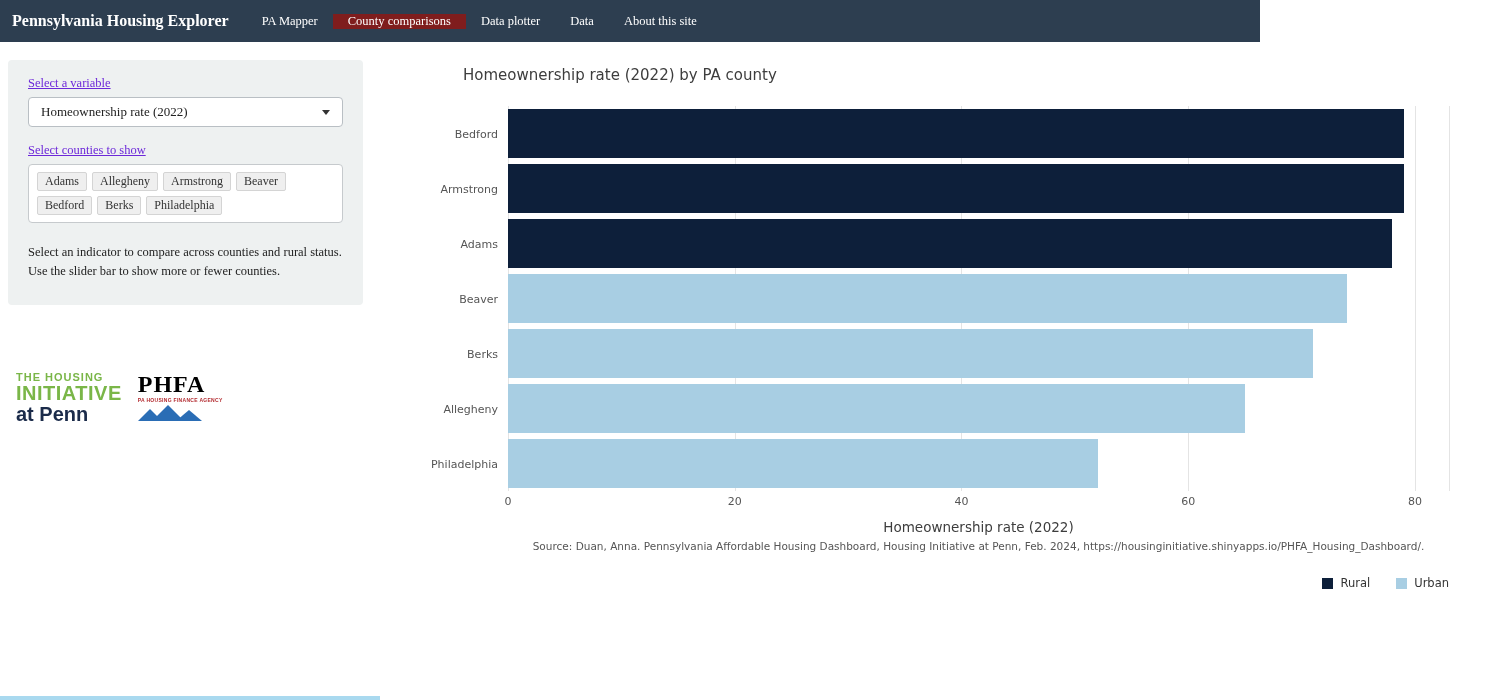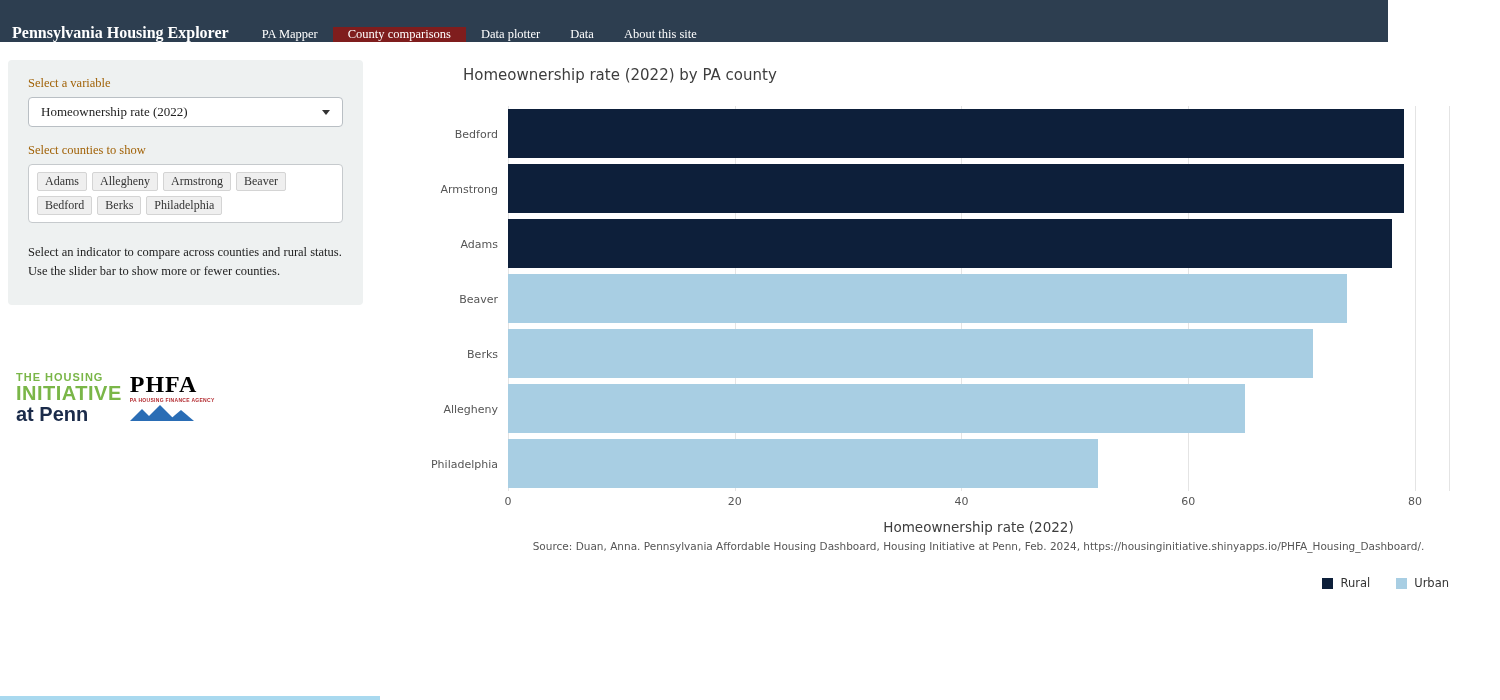--- a/index.html
+++ b/index.html
@@ -5,22 +5,22 @@
   * { box-sizing: border-box; }
   html,body { margin:0; padding:0; }
   body {
     width:1500px; height:700px; position:relative; overflow:hidden;
     background:#ffffff;
     font-family:"DejaVu Sans","Liberation Sans",sans-serif;
   }
 
   
   .navbar {
-    position:absolute; top:0; left:0; width:1388px; height:42px;
-    background:#2d3e50; display:flex; align-items:flex-end;
+    position:absolute; top:0; left:0; width:1260px; height:42px;
+    background:#2d3e50; display:flex; align-items:center;
   }
   .brand {
     color:#ffffff; font-family:"Liberation Serif","DejaVu Serif",serif;
     font-weight:bold; font-size:16px; display:flex; align-items:center;
     padding:0 18px 0 12px; white-space:nowrap;
   }
   .nav-item {
     color:#ffffff; font-family:"Liberation Serif","DejaVu Serif",serif;
     font-size:12.5px; display:flex; align-items:center; padding:0 15px;
     cursor:pointer; white-space:nowrap;
@@ -29,21 +29,21 @@
 
   
   .sidebar {
     position:absolute; left:8px; top:60px; width:355px;
     background:#eef1f1; border-radius:4px; padding:16px 20px 24px 20px;
     font-family:"Liberation Serif","DejaVu Serif",serif; color:#222;
   }
   .sidebar-title {
     font-size:21px; color:#15293c; font-weight:600; margin:4px 0 16px 0;
   }
-  .control-label { font-size:12.5px; color:#a16207; margin-bottom:6px; }
+  .control-label { font-size:12.5px; color:#6d28d9; margin-bottom:6px;text-decoration:underline; }
   .select-box {
     background:#ffffff; border:1px solid #b9bfc4; border-radius:4px;
     height:30px; display:flex; align-items:center; justify-content:space-between;
     padding:0 12px; font-size:13px; color:#222; margin-bottom:16px; cursor:pointer;
   }
   .caret {
     width:0; height:0; border-left:4px solid transparent;
     border-right:4px solid transparent; border-top:5px solid #333;
   }
   .county-box {
@@ -52,21 +52,21 @@
     margin-bottom:20px; min-height:50px; cursor:text;
   }
   .tag {
     background:#efefef; border:1px solid #d4d4d4; border-radius:2px;
     padding:1px 7px; font-size:12px; color:#333; white-space:nowrap;
   }
   .help-text { font-size:12.5px; line-height:1.5; color:#222; width:318px; }
 
   
   .logos {
-    position:absolute; left:16px; top:372px; display:flex; gap:8px;
+    position:absolute; left:16px; top:372px; display:flex; gap:16px;
     align-items:flex-start; font-family:"Liberation Sans","DejaVu Sans",sans-serif;
   }
   .hip-logo { line-height:1.02; }
   .hip-line1 { color:#7ab648; font-size:11px; font-weight:bold; letter-spacing:1px; }
   .hip-line2 { color:#7ab648; font-size:20px; font-weight:bold; letter-spacing:0.5px; }
   .hip-line3 { color:#1b2b4a; font-size:20px; font-weight:bold; }
   .phfa-logo { text-align:left; line-height:1; }
   .phfa-name {
     color:#000000; font-family:"Liberation Serif","DejaVu Serif",serif;
     font-size:24px; font-weight:bold; letter-spacing:1px;

